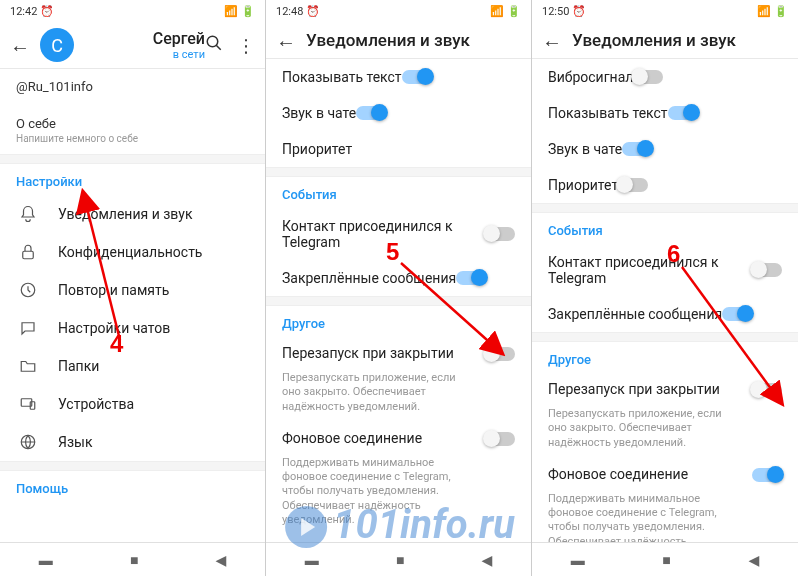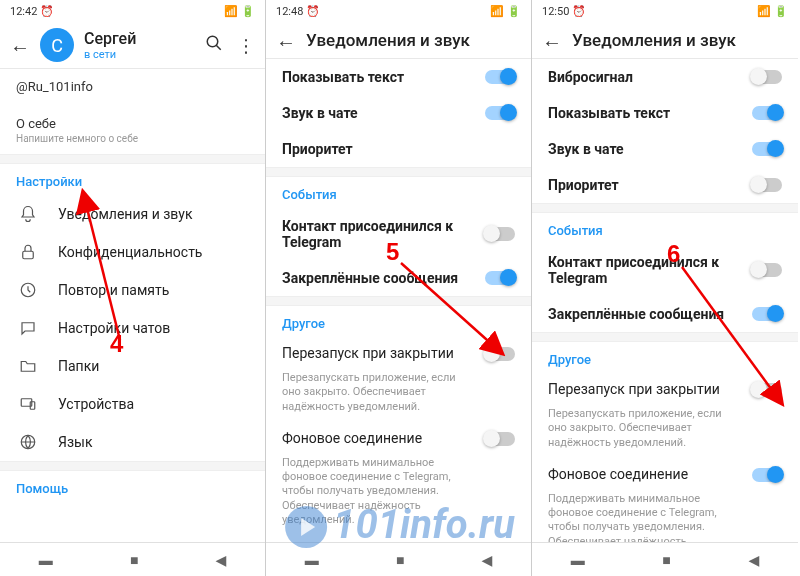--- a/index.html
+++ b/index.html
@@ -6,37 +6,37 @@
   body { font-family: -apple-system, Roboto, Arial, sans-serif; background: #fff; width: 800px; height: 576px; overflow: hidden; position: relative; }
   .phones { display: flex; width: 800px; height: 576px; }
   .phone { width: 266px; height: 576px; border-right: 1px solid #ccc; overflow: hidden; display: flex; flex-direction: column; position: relative; background: #fff; }
   .phone:last-child { border-right: none; }
   .statusbar { height: 22px; display: flex; align-items: center; justify-content: space-between; padding: 0 10px; font-size: 11px; color: #333; }
   .statusbar .left { display: flex; align-items: center; gap: 3px; }
   .statusbar .right { display: flex; align-items: center; gap: 3px; }
   .header { display: flex; align-items: center; padding: 6px 10px; border-bottom: 1px solid #e8e8e8; }
   .back-arrow { font-size: 20px; color: #333; margin-right: 10px; cursor: pointer; }
   .avatar { width: 34px; height: 34px; border-radius: 50%; background: #2196f3; color: #fff; display: flex; align-items: center; justify-content: center; font-size: 18px; margin-right: 10px; }
-  .header-titles { flex: 1; }
+  .header-titles { flex: 1; text-align: right; }
   .header-title { font-size: 16px; color: #222; font-weight: 500; }
   .header-sub { font-size: 11px; color: #2196f3; }
   .header-title2 { font-size: 17px; color: #222; font-weight: 500; flex: 1; }
   .search-icon { font-size: 18px; color: #333; margin-right: 14px; cursor: pointer; }
   .more-icon { font-size: 18px; color: #333; cursor: pointer; }
   .content { flex: 1; overflow-y: auto; }
   .profile-block { padding: 10px 16px; }
   .profile-line1 { font-size: 13px; color: #333; margin-bottom: 2px; }
   .profile-line2 { font-size: 10px; color: #999; }
   .divider { height: 10px; background: #f5f5f5; border-top: 1px solid #eee; border-bottom: 1px solid #eee; }
   .section-title { font-size: 13px; color: #2196f3; font-weight: 500; padding: 10px 16px 6px; }
   .menu-row { display: flex; align-items: center; padding: 10px 16px; cursor: pointer; }
   .menu-icon { width: 24px; margin-right: 18px; color: #666; display: flex; align-items: center; justify-content: center; }
   .menu-icon svg { width: 18px; height: 18px; stroke: #555; fill: none; stroke-width: 1.6; }
   .menu-label { font-size: 14px; color: #222; }
-  .setting-row { display: flex; align-items: center; justify-content: space-between; padding: 10px 16px; font-weight: bold; }
+  .setting-row { display: flex; align-items: center; padding: 10px 16px; }
   .setting-label { font-size: 14px; color: #222; }
   .setting-sub { font-size: 11px; color: #999; line-height: 1.3; margin-top: 10px; padding-right: 40px; }
   .setting-block { padding: 8px 16px; position: relative; }
   .setting-block .setting-label { margin-bottom: 0; }
   .setting-value { font-size: 13px; color: #2196f3; }
   .toggle { width: 30px; height: 14px; border-radius: 7px; position: relative; flex-shrink: 0; cursor: pointer; }
   .toggle::after { content: ''; position: absolute; width: 17px; height: 17px; border-radius: 50%; top: -2px; box-shadow: 0 1px 3px rgba(0,0,0,0.3); }
   .toggle.on { background: #a3d3ff; }
   .toggle.on::after { right: -2px; background: #2196f3; }
   .toggle.off { background: #ccc; }

